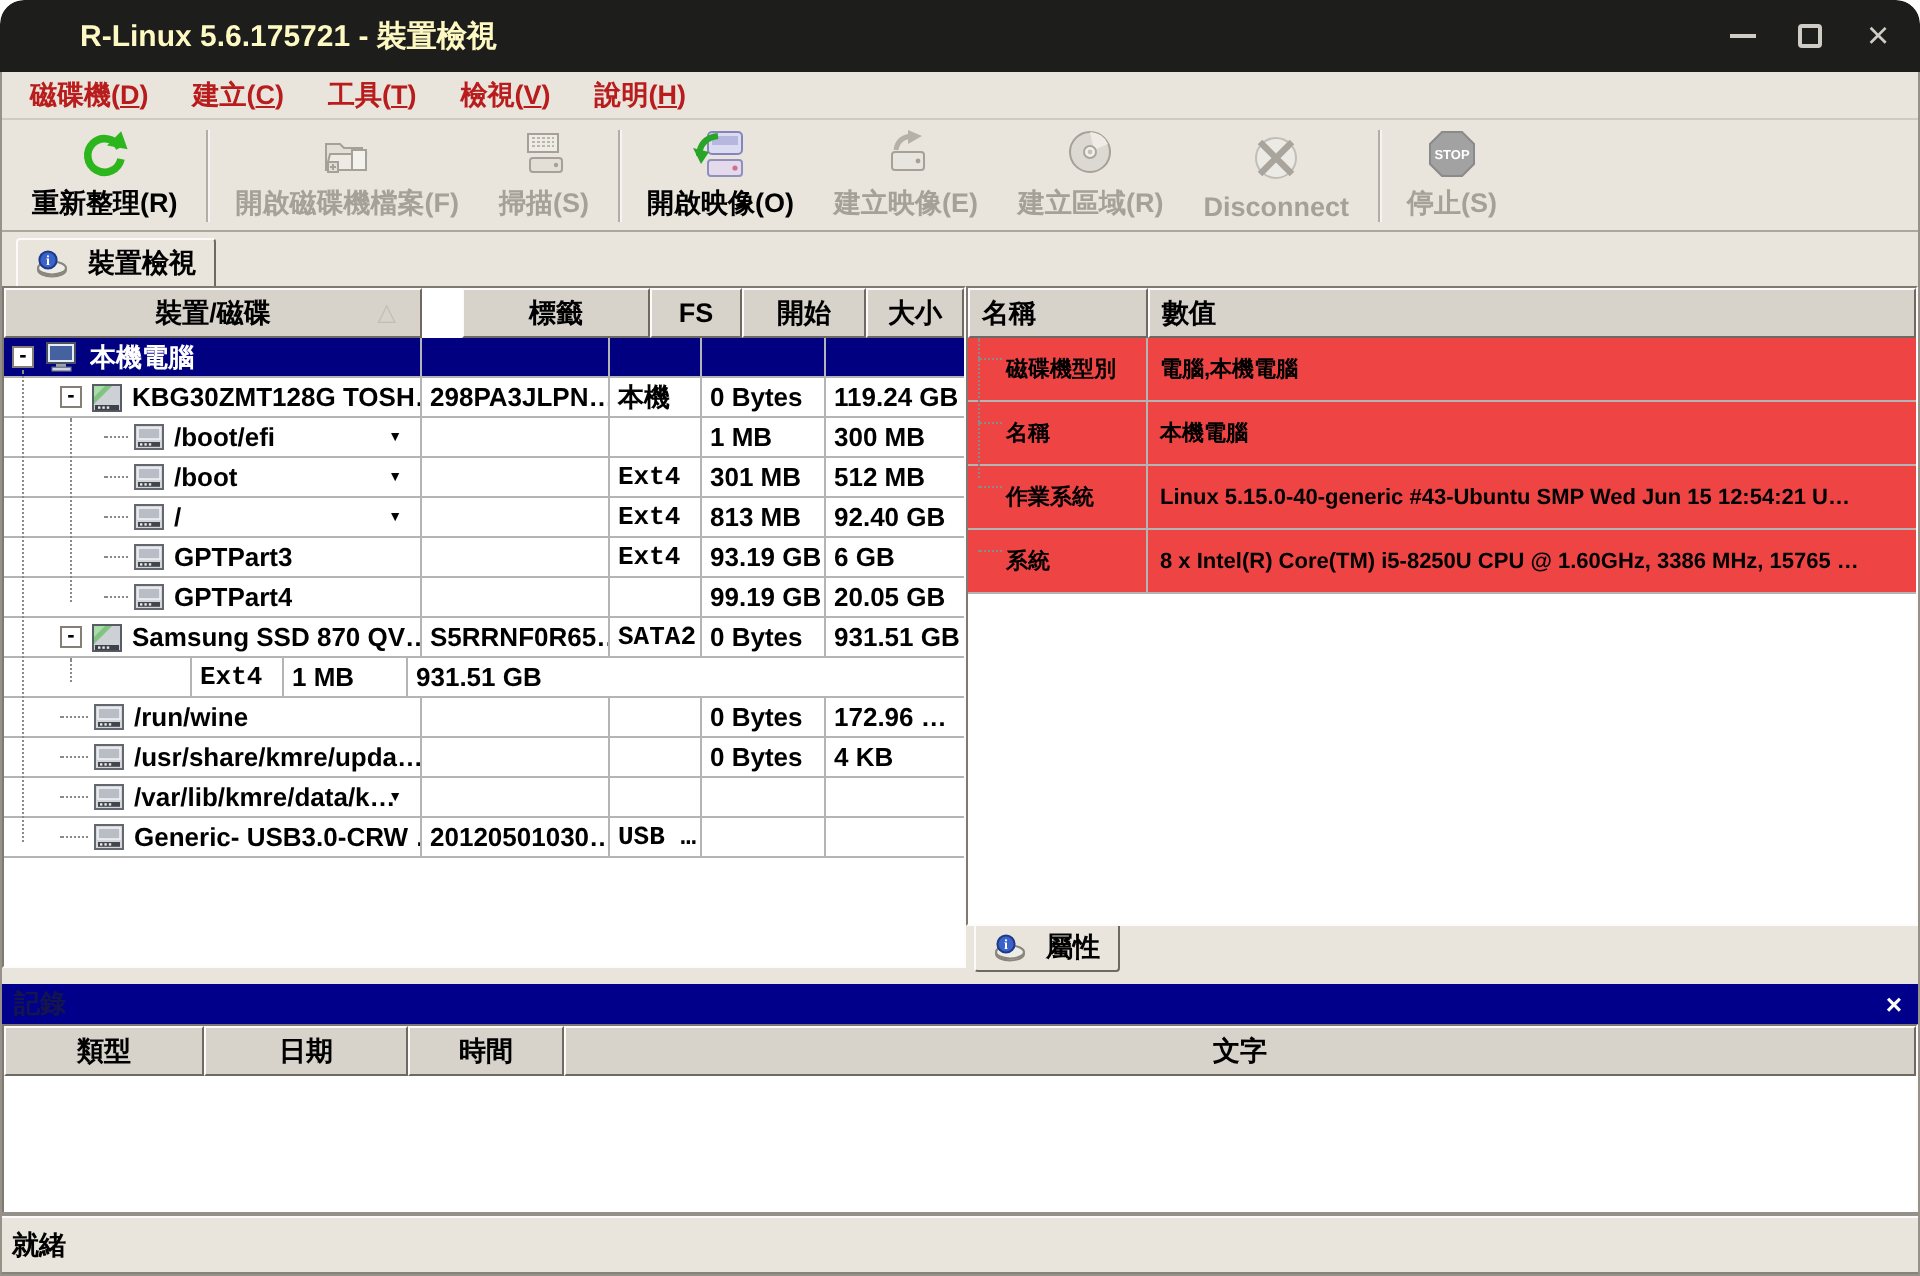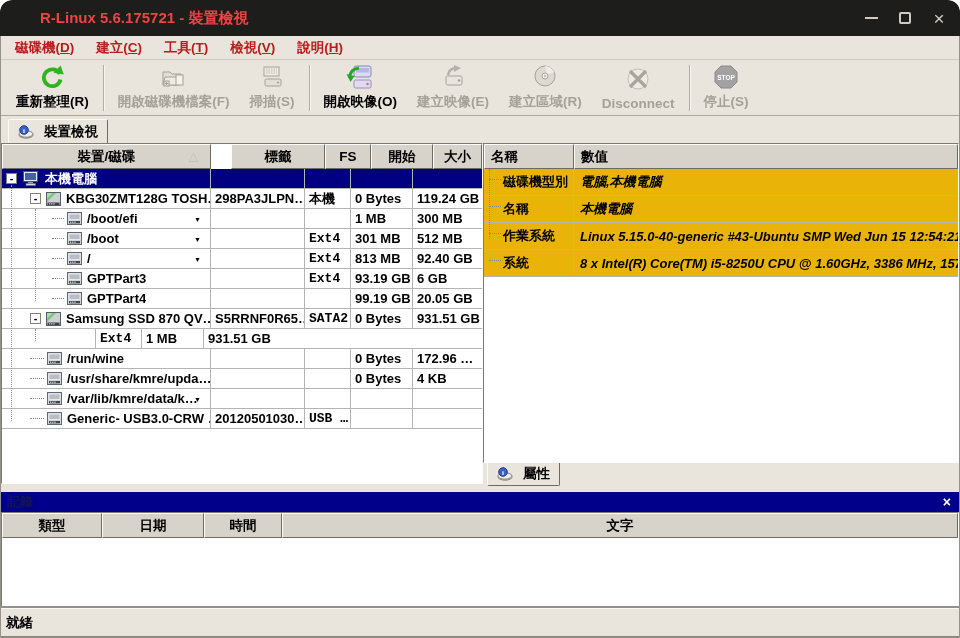--- a/index.html
+++ b/index.html
@@ -2,21 +2,21 @@
 <html><head>
 <meta charset="utf-8">
 <style>
   * { box-sizing: border-box; }
   body { margin:0; background:#fff; font-family:"Liberation Sans","DejaVu Sans",sans-serif; }
   #window { position:relative; width:960px; height:638px; overflow:hidden; background:#e9e5dd; border-radius:12px 12px 0 0; }
   .frame { position:absolute; top:36px; left:0; right:0; bottom:0; border:1px solid #96928a; border-top:none; pointer-events:none; z-index:50; }
 
   
   .titlebar { position:absolute; top:0; left:0; right:0; height:36px; background:#1d1d1b; border-radius:12px 12px 0 0; }
-  .title { position:absolute; left:40px; top:9px; font-size:15px; font-weight:bold; color:#ef4444; }
+  .title { position:absolute; left:40px; top:9px; font-size:15px; font-weight:bold; color:#fef9c3; }
   .wc { position:absolute; top:0; height:36px; width:34px; display:flex; align-items:center; justify-content:center; cursor:default; }
   .wc-min { right:72px; } .wc-max { right:38px; } .wc-close { right:4px; }
   .glyph-min { width:13px; height:2px; background:#cfccc5; }
   .glyph-max { width:12px; height:12px; border:2px solid #cfccc5; border-radius:2px; }
   .glyph-close { color:#cfccc5; font-size:19px; font-weight:normal; line-height:19px; }
 
   
   .menubar { position:absolute; top:36px; left:0; right:0; height:24px; background:#e9e5dd; display:flex; align-items:center; padding-left:4px; border-bottom:1px solid #cfcbc3; }
   .menuitem { padding:2px 11px; font-size:13.5px; font-weight:bold; color:#b91c1c; white-space:nowrap; }
   .menuitem .key { text-decoration:underline; }
@@ -58,23 +58,23 @@
   .pad4 { width:4px; flex:none; } .ind24 { width:28px; flex:none; } .ind48 { width:50px; flex:none; }
   .hconn { height:0; border-top:1px dotted #8a8a8a; flex:none; margin-right:3px; }
   .w14 { width:14px; } .w12 { width:12px; }
   .ticon { flex:none; margin-right:5px; display:flex; align-items:center; z-index:2; }
   .tlabel { overflow:hidden; white-space:nowrap; }
   .ddarrow { position:absolute; right:9px; top:50%; transform:translateY(-50%); font-size:7px; color:#000; }
   .vguide { position:absolute; width:0; border-left:1px dotted #8a8a8a; z-index:1; }
 
   .phead .hcell { justify-content:flex-start; padding-left:6px; }
   .ph0 { width:90px; } .ph1 { flex:1; }
-  .prow { display:flex; height:27px; border-bottom:1px solid #b4b4b4; font-size:13px; font-weight:bold; background:#eab308; }
+  .prow { display:flex; height:32px; border-bottom:1px solid #b4b4b4; font-size:11px; font-weight:bold; background:#ef4444; }
   .pn { width:90px; position:relative; padding-left:19px; display:flex; align-items:center; border-right:1px solid #b4b4b4; overflow:hidden; white-space:nowrap; }
-  .pv { flex:1; padding-left:6px; display:flex; align-items:center; overflow:hidden; white-space:nowrap;font-style:italic; }
+  .pv { flex:1; padding-left:6px; display:flex; align-items:center; overflow:hidden; white-space:nowrap; }
 
   #props-tab { position:absolute; left:487px; top:320px; height:23px; display:flex; align-items:center; gap:5px; padding:0 9px; background:#e9e5dd; border:1px solid #6e6a62; border-top:none; border-left-color:#fbfaf8; font-size:13.5px; font-weight:bold; border-radius:0 0 2px 2px; }
 
   
   #log-panel { position:absolute; top:492px; left:0; right:0; height:116px; background:#e9e5dd; }
   .log-title { position:absolute; top:0; left:1px; right:1px; height:20px; background:#00008b; color:#15154d; display:flex; align-items:center; padding:0 6px; font-size:13px; font-weight:bold; }
   .log-close { position:absolute; right:8px; top:1px; height:18px; display:flex; align-items:center; color:#fff; font-size:14px; font-weight:bold; cursor:default; }
   .log-body { position:absolute; top:20px; left:1px; right:1px; bottom:0; background:#fff; border:1px solid; border-color:#7e7a72 #fdfcfa #fdfcfa #7e7a72; }
   .lh0 { width:100px; } .lh1 { width:102px; } .lh2 { width:78px; } .lh3 { flex:1; }
 

